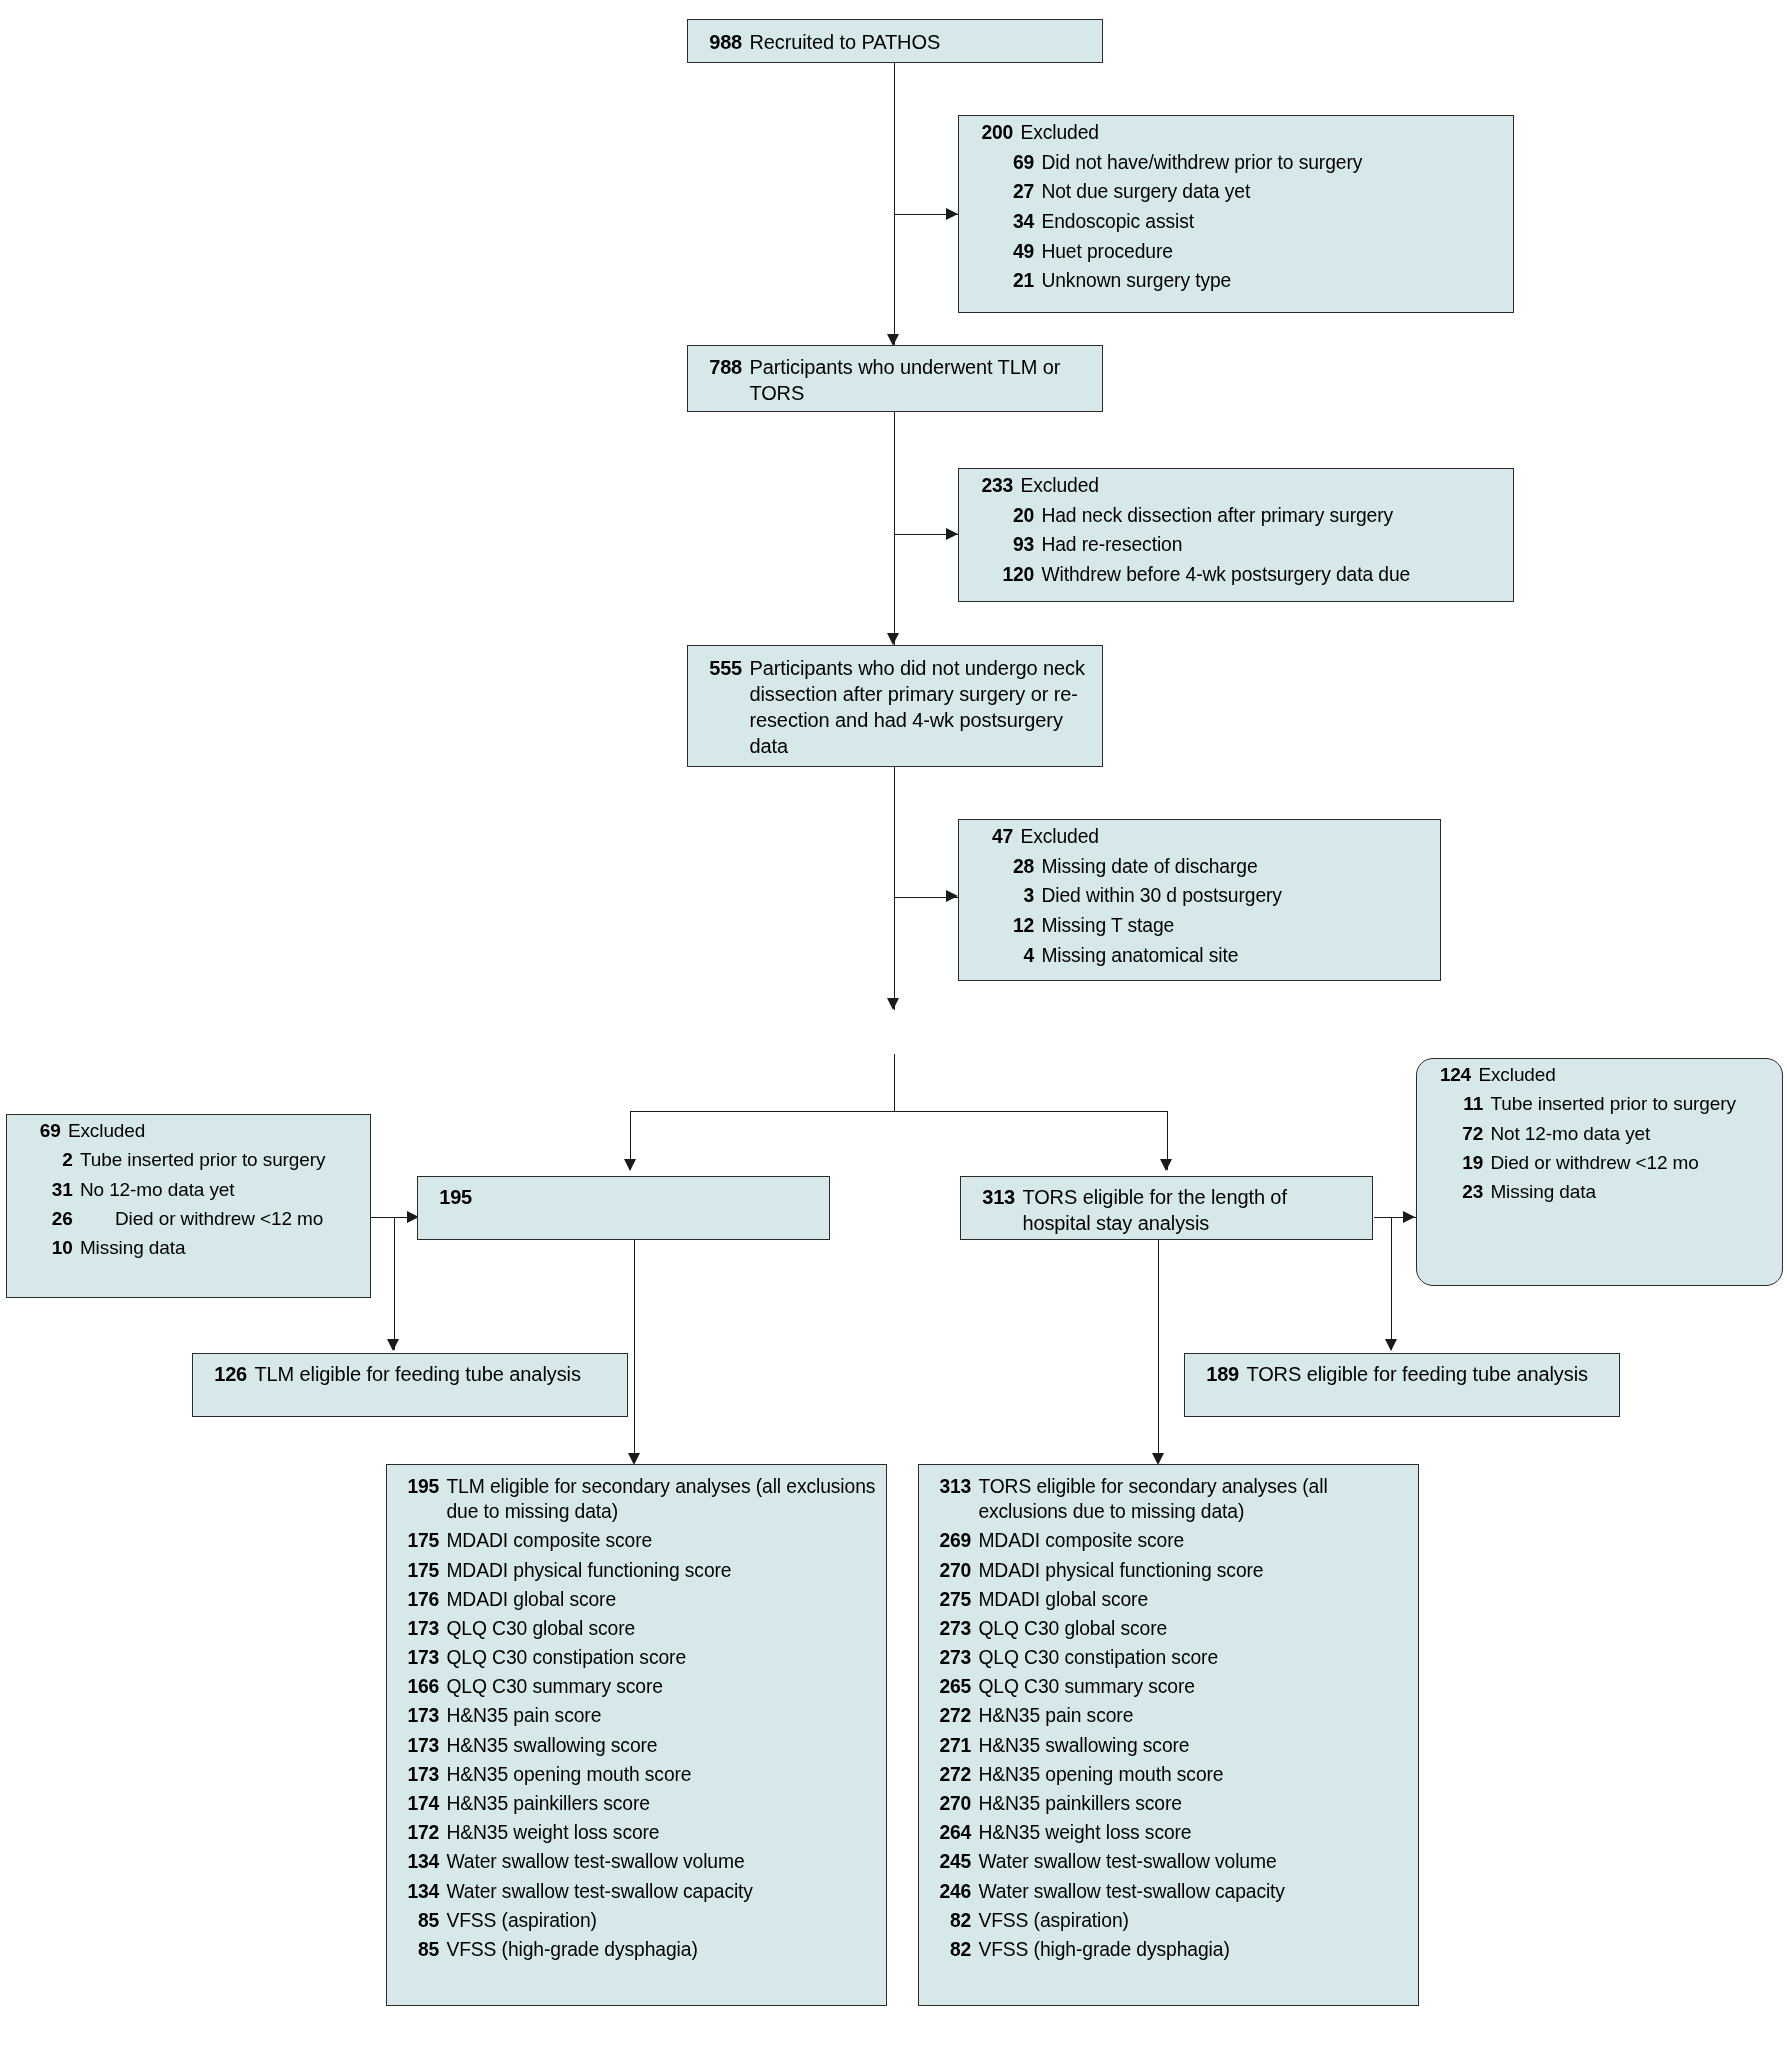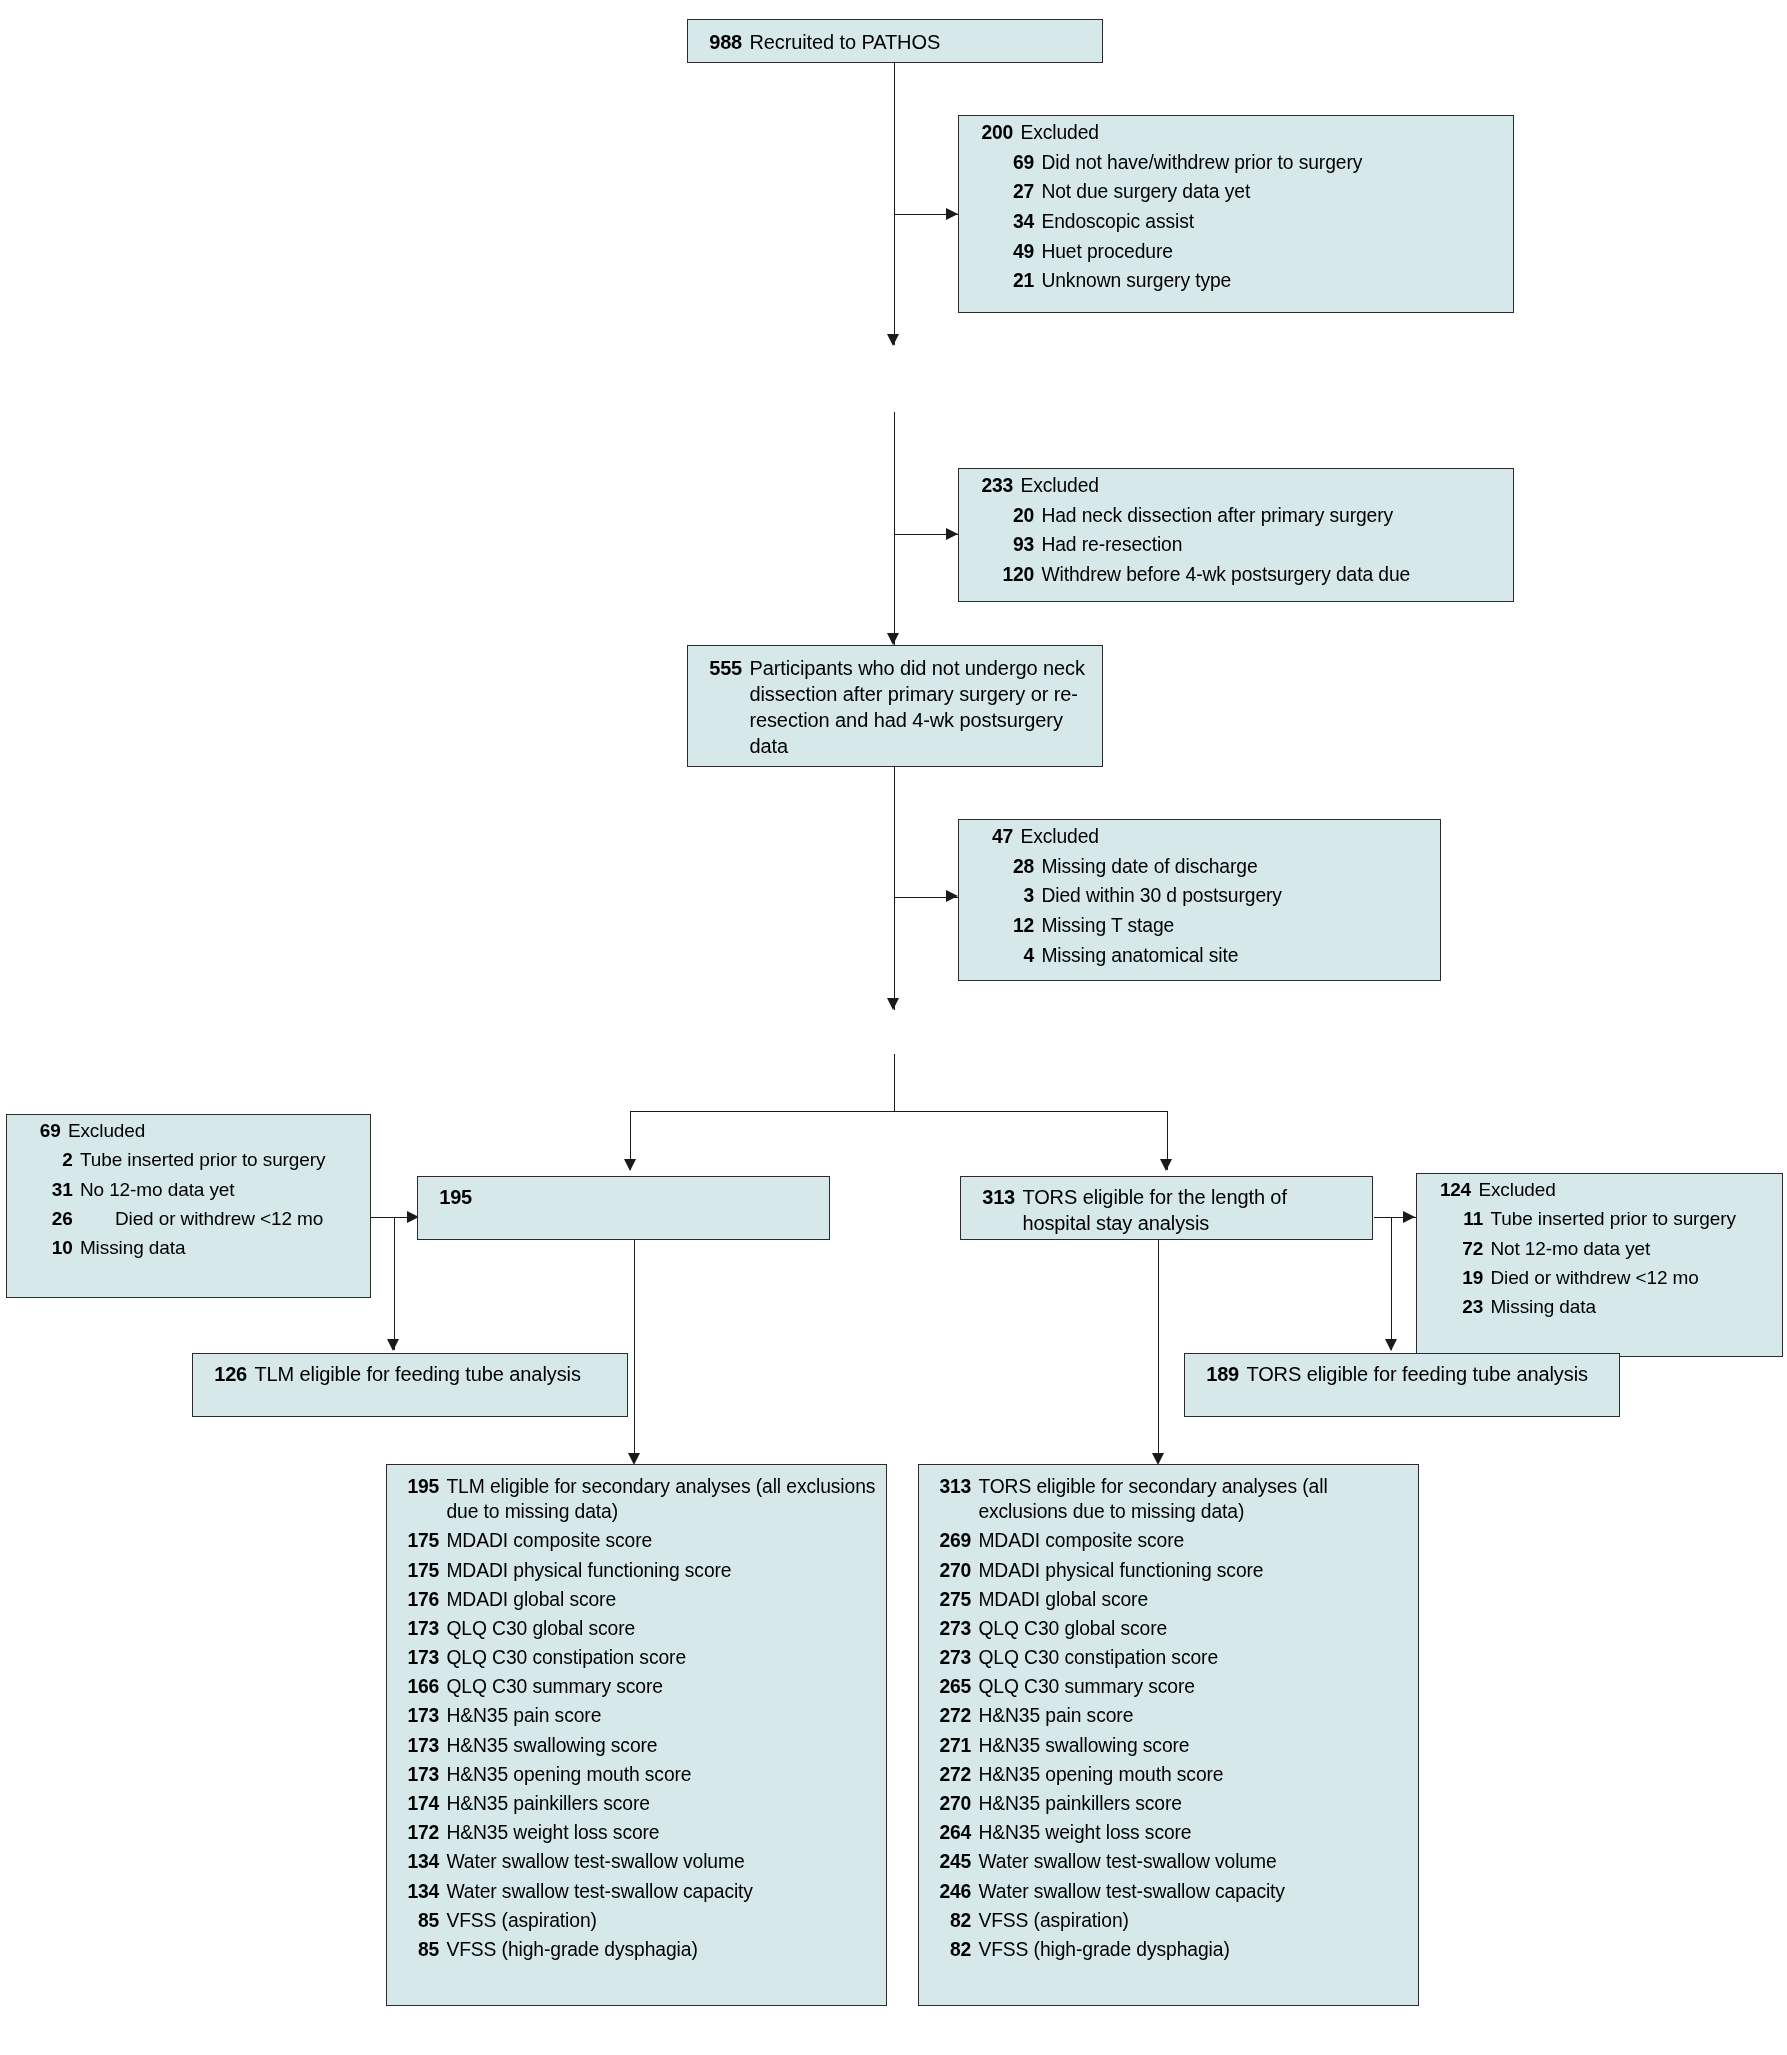--- a/index.html
+++ b/index.html
@@ -117,20 +117,26 @@
     <div class="row sub indent">
       <div class="num wsub">49</div>
       <div class="txt">Huet procedure</div>
     </div>
     <div class="row sub indent">
       <div class="num wsub">21</div>
       <div class="txt">Unknown surgery type</div>
     </div>
   </div>
 
+  <div class="box fs-main" style="left:687px;top:345px;width:416px;height:67px;padding-top:8.3px;">
+    <div class="row">
+      <div class="num w3">788</div>
+      <div class="txt">Participants who underwent TLM or TORS</div>
+    </div>
+  </div>
 
   <div class="vline" style="left:894px;top:412px;height:233px;"></div>
   <div class="arrow-down" style="left:887px;top:633px;"></div>
   <div class="hline" style="left:894px;top:534px;width:64px;"></div>
   <div class="arrow-right" style="left:946px;top:528px;"></div>
 
   <div class="box fs-excl" style="left:958px;top:468px;width:556px;height:134px;">
     <div class="row">
       <div class="num w3">233</div>
       <div class="txt">Excluded</div>
@@ -213,21 +219,21 @@
       <div class="num wsub">10</div>
       <div class="txt">Missing data</div>
     </div>
   </div>
 
   <div class="hline" style="left:371px;top:1217px;width:46px;"></div>
   <div class="arrow-right" style="left:407px;top:1211px;"></div>
   <div class="vline" style="left:394px;top:1217px;height:133px;"></div>
   <div class="arrow-down" style="left:387px;top:1339px;"></div>
 
-  <div class="box fs-side" style="left:1416px;top:1173px;width:367px;height:184px;">
+  <div class="box fs-side" style="left:1416px;top:1058px;width:367px;height:228px;border-radius:17px;">
     <div class="row">
       <div class="num w3">124</div>
       <div class="txt">Excluded</div>
     </div>
     <div class="row sub" style="padding-left:12px;">
       <div class="num wsub">11</div>
       <div class="txt">Tube inserted prior to surgery</div>
     </div>
     <div class="row sub" style="padding-left:12px;">
       <div class="num wsub">72</div>

